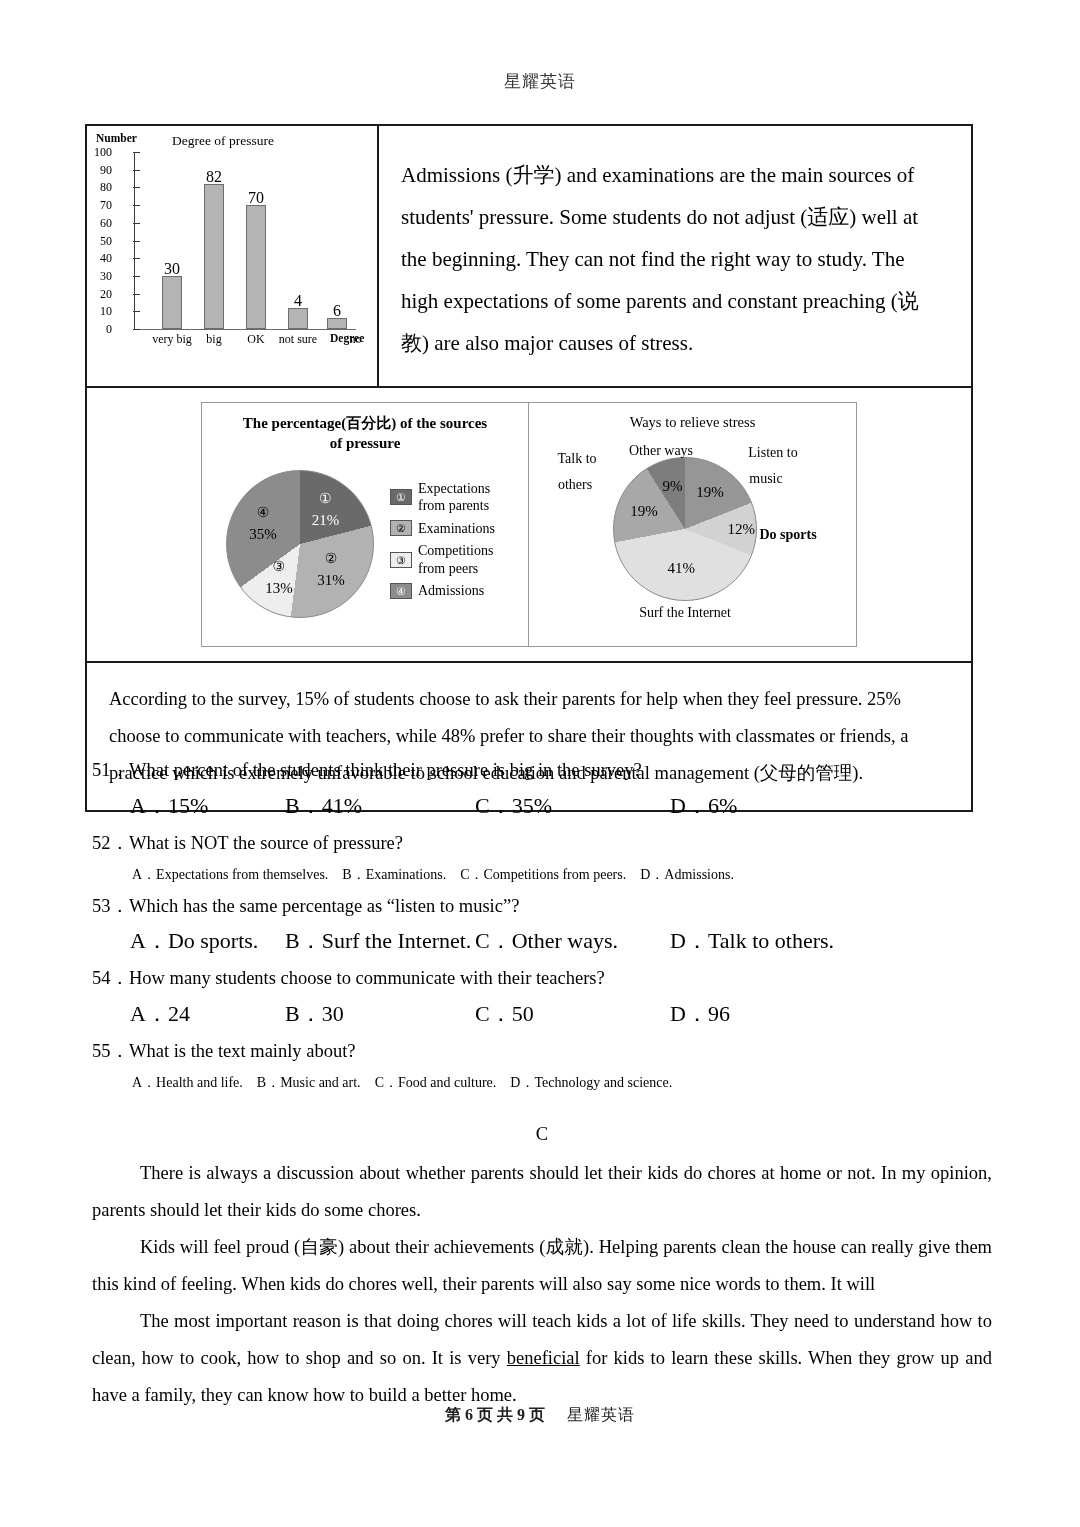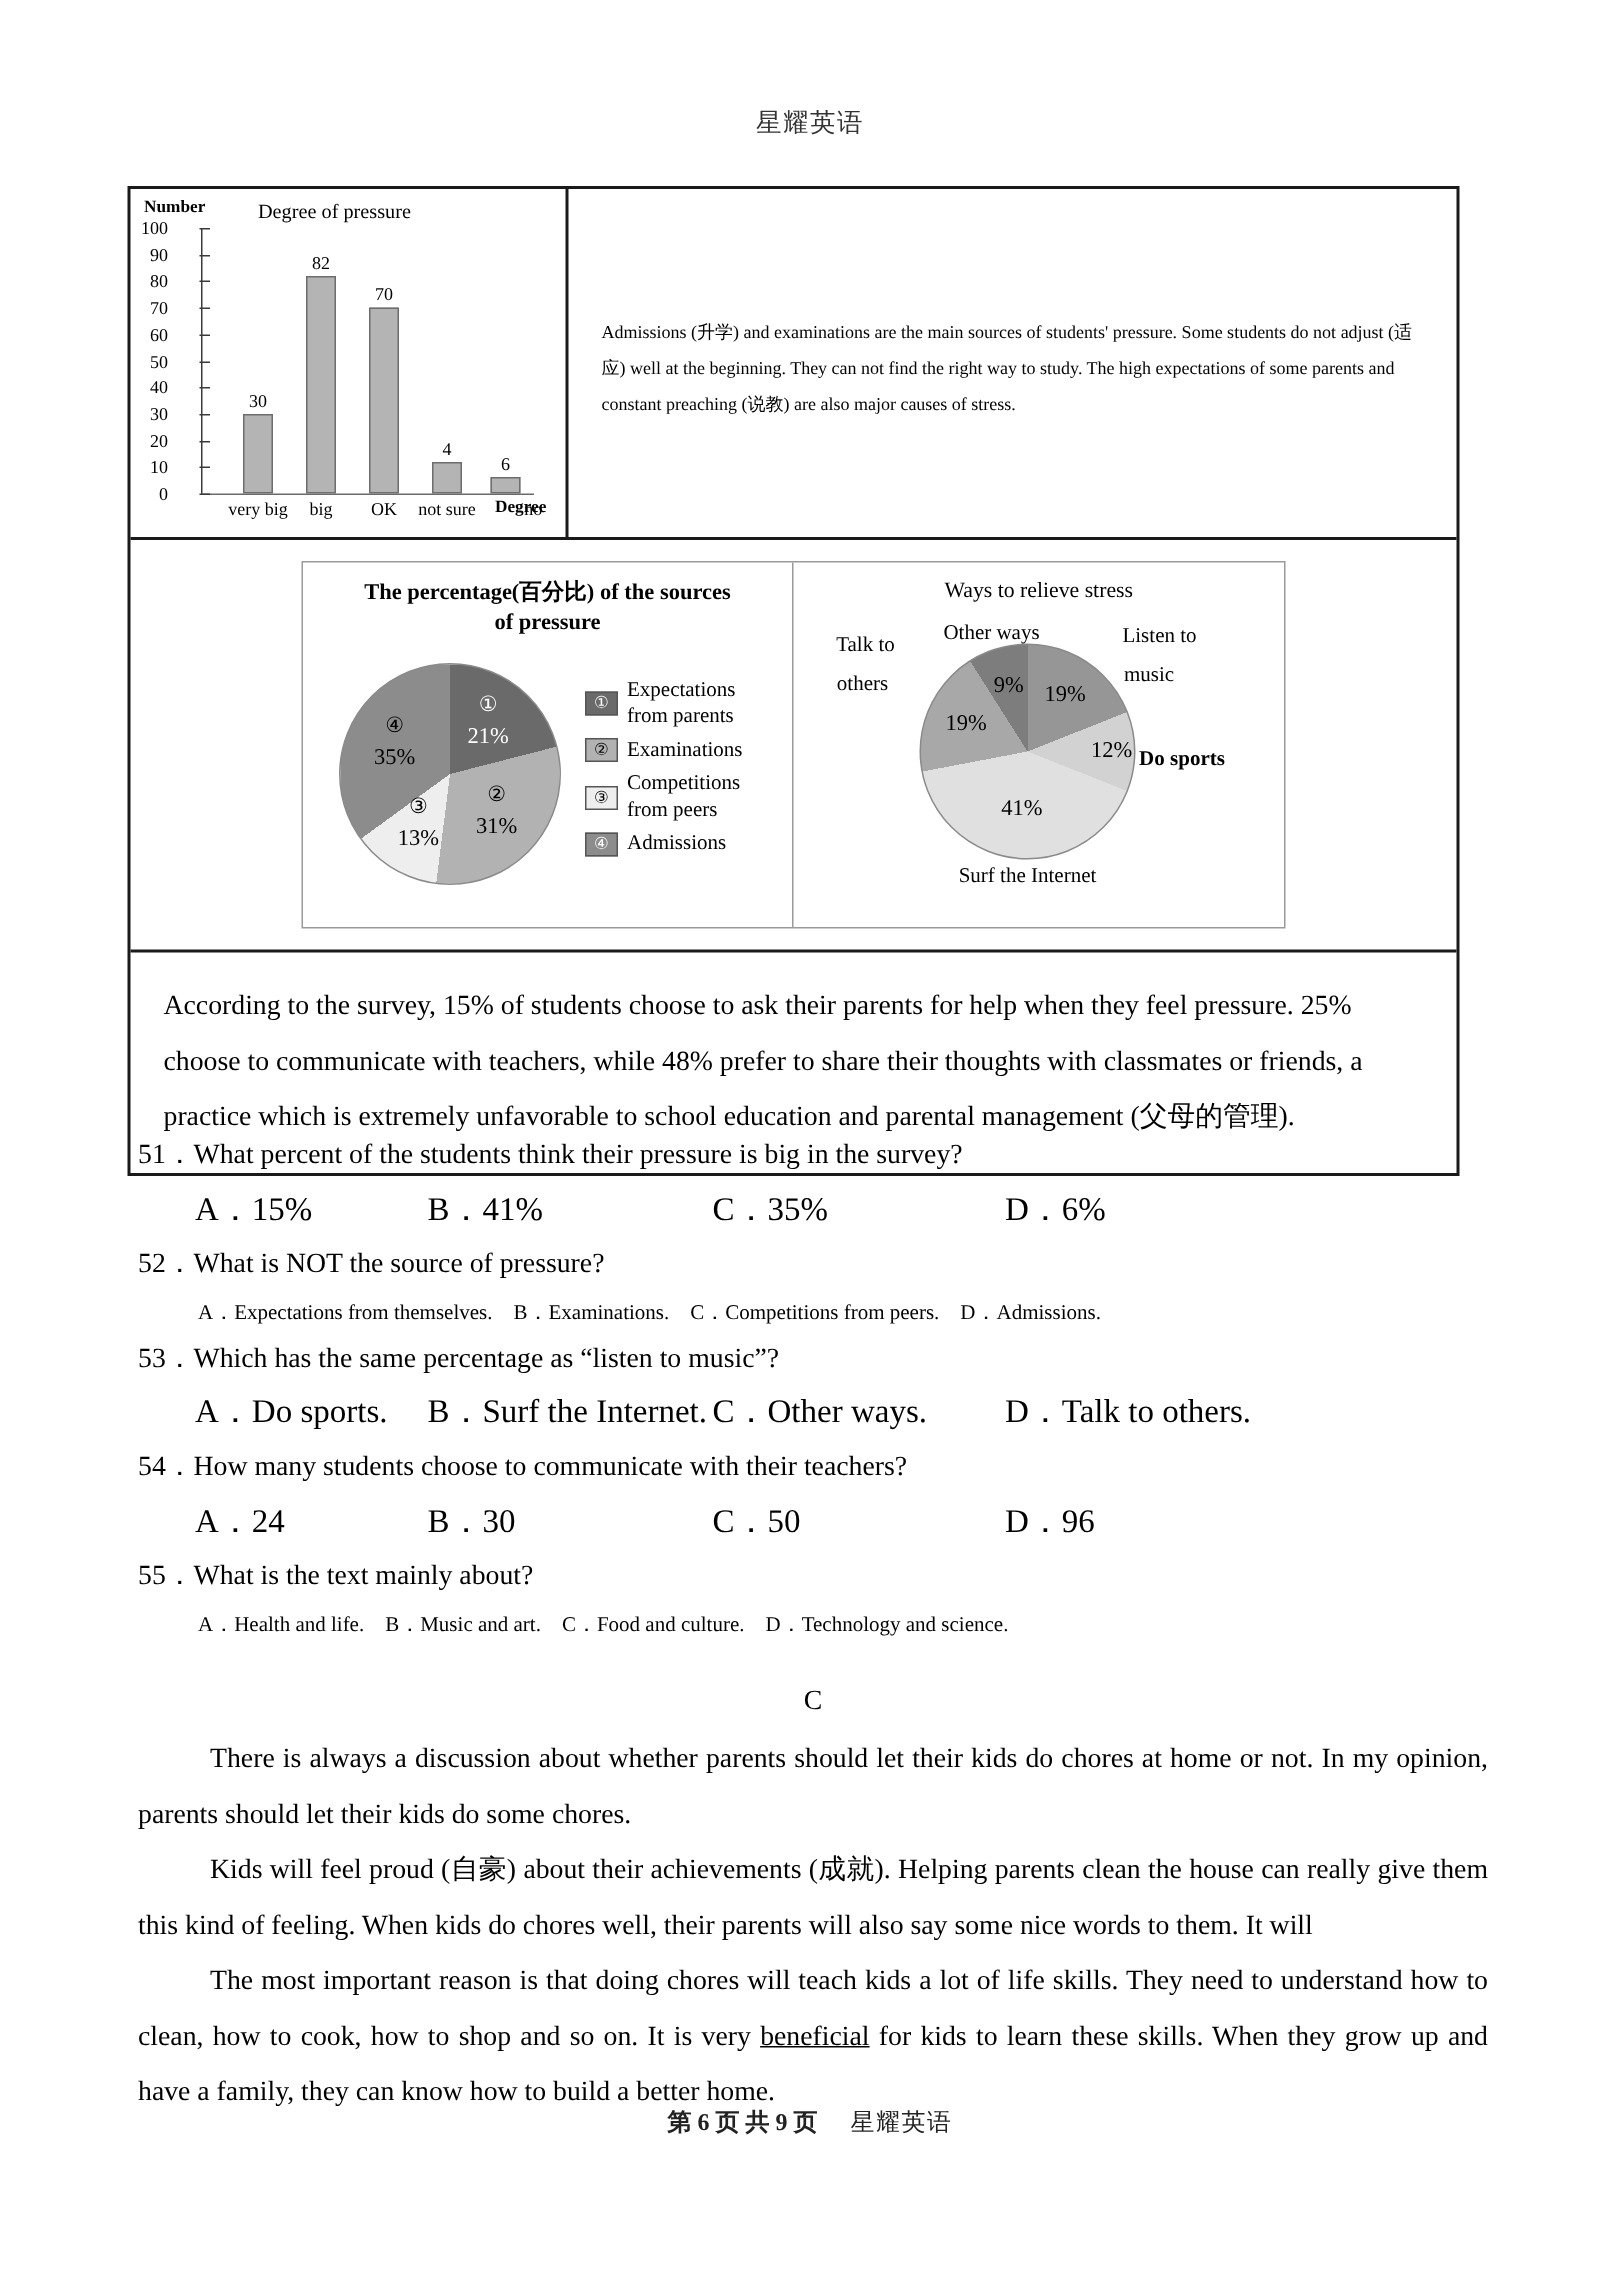--- a/index.html
+++ b/index.html
@@ -71,21 +71,21 @@
   }
   .cell-text {
     flex: 1;
     box-sizing: border-box;
     padding: 28px 26px 22px 22px;
     display: flex;
     align-items: center;
   }
   .cell-text p {
     margin: 0;
-    font-size: 12px;
+    font-size: 21px;
     line-height: 2.0;
     text-align: left;
   }
 
   .cell-pies {
     width: 100%;
     box-sizing: border-box;
     padding: 14px 0 14px 0;
     display: flex;
     justify-content: center;
@@ -168,21 +168,21 @@
   }
   .bc-bar {
     position: absolute;
     bottom: 1px;
     background: #b4b4b4;
     border: 1px solid #6d6d6d;
     box-sizing: border-box;
   }
   .bc-val {
     position: absolute;
-    font-size: 12px;
+    font-size: 16px;
     text-align: center;
     transform: translateX(-50%);
   }
   .bc-xtxt {
     position: absolute;
     top: 180px;
     font-size: 12px;
     white-space: nowrap;
     transform: translateX(-50%);
   }

